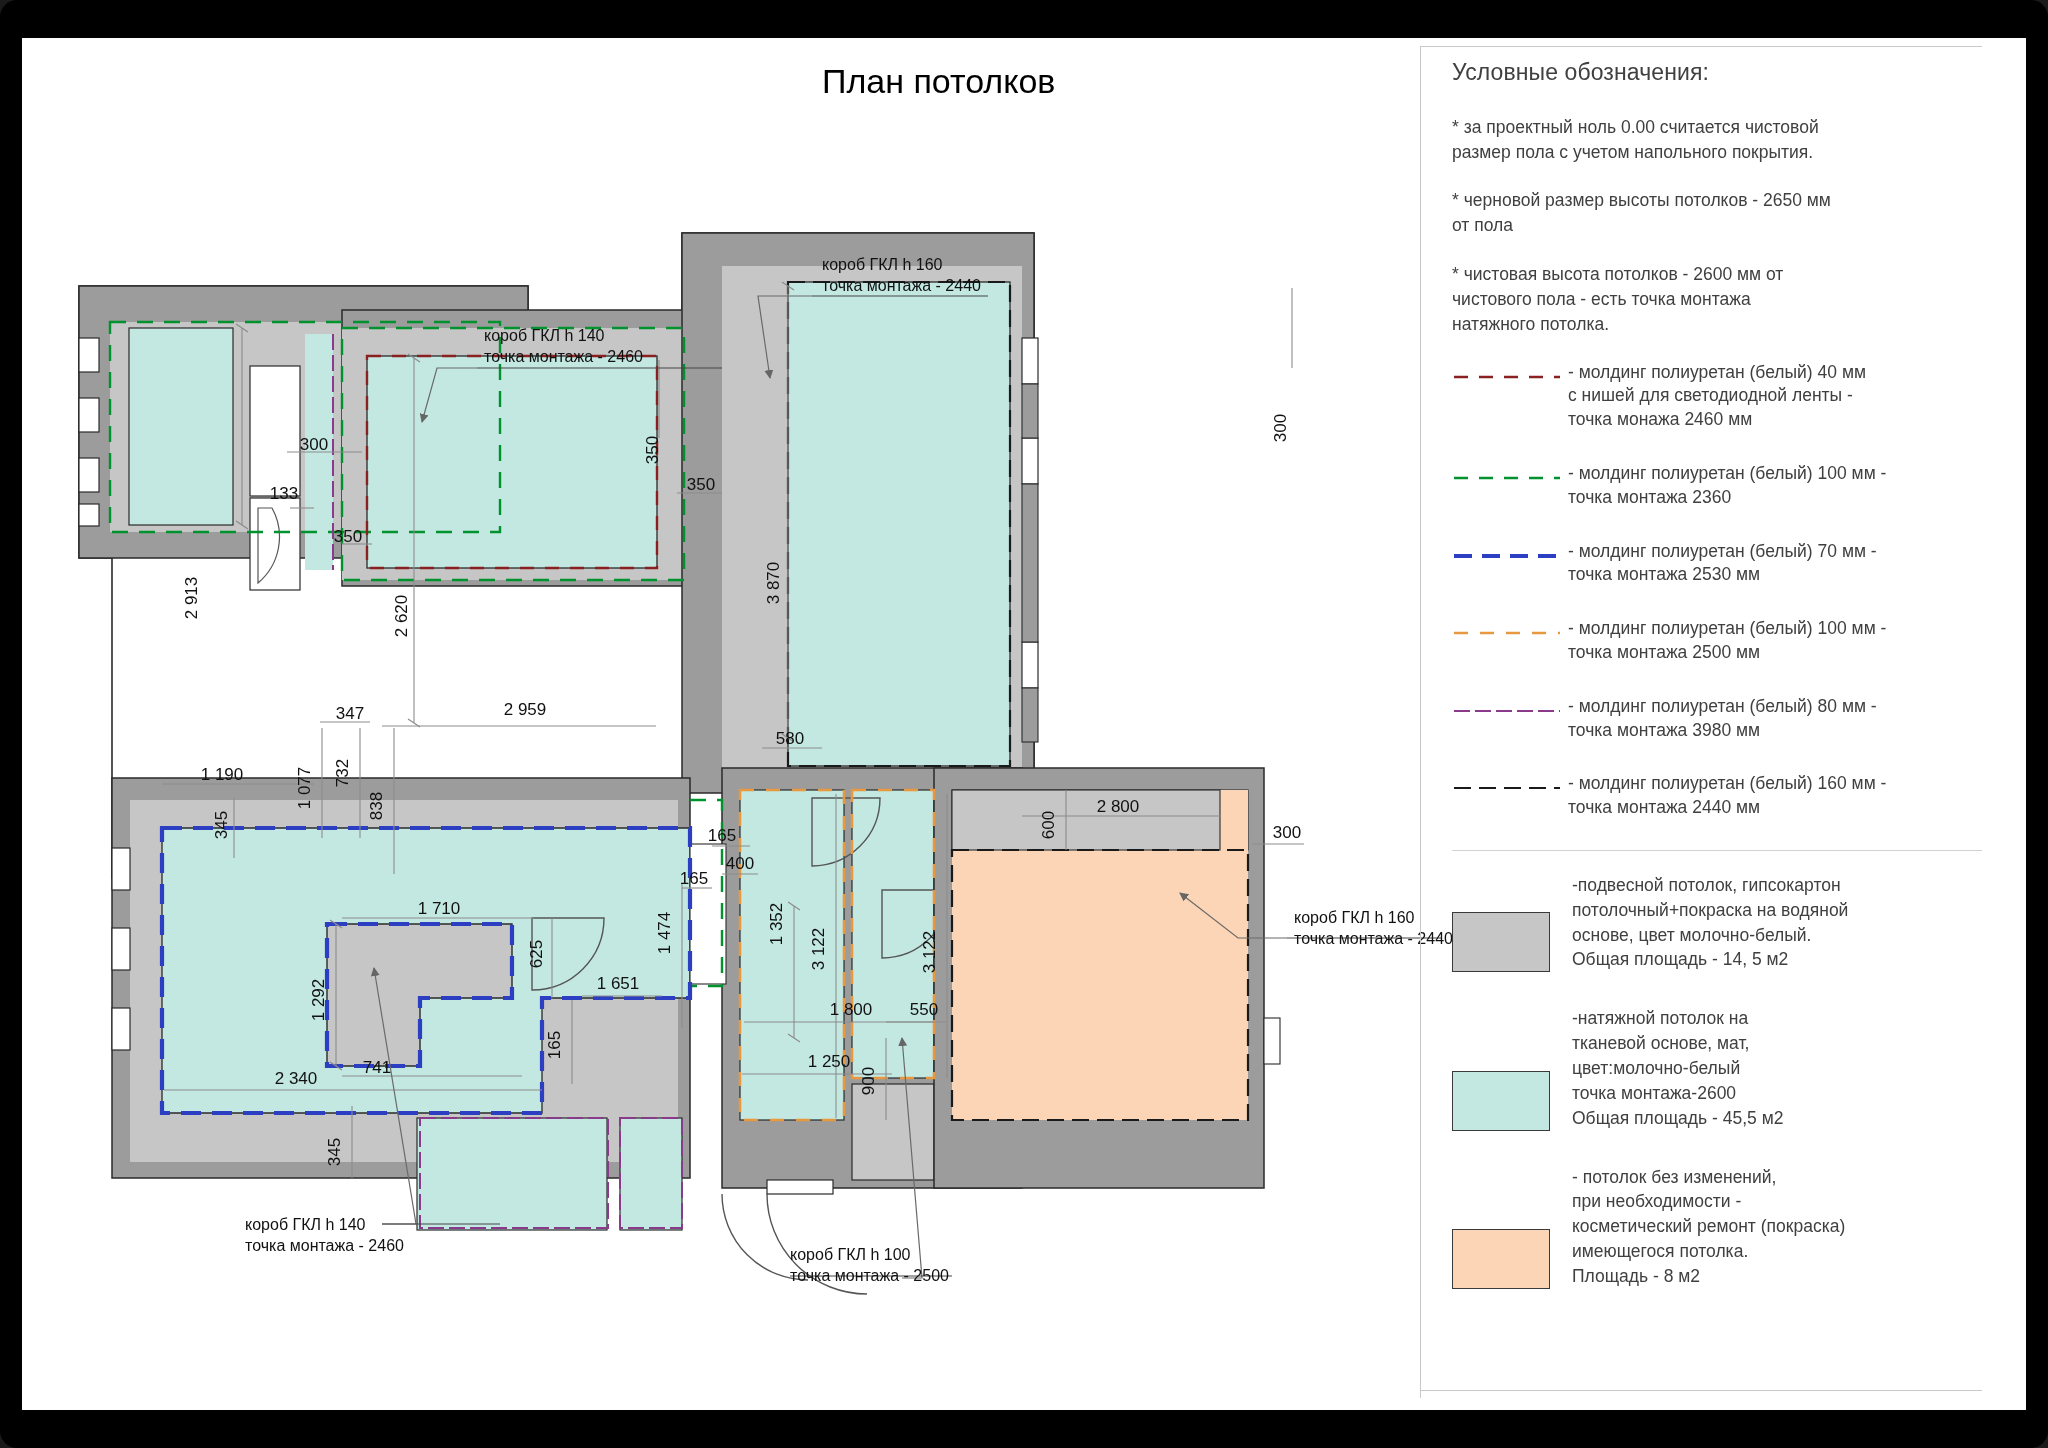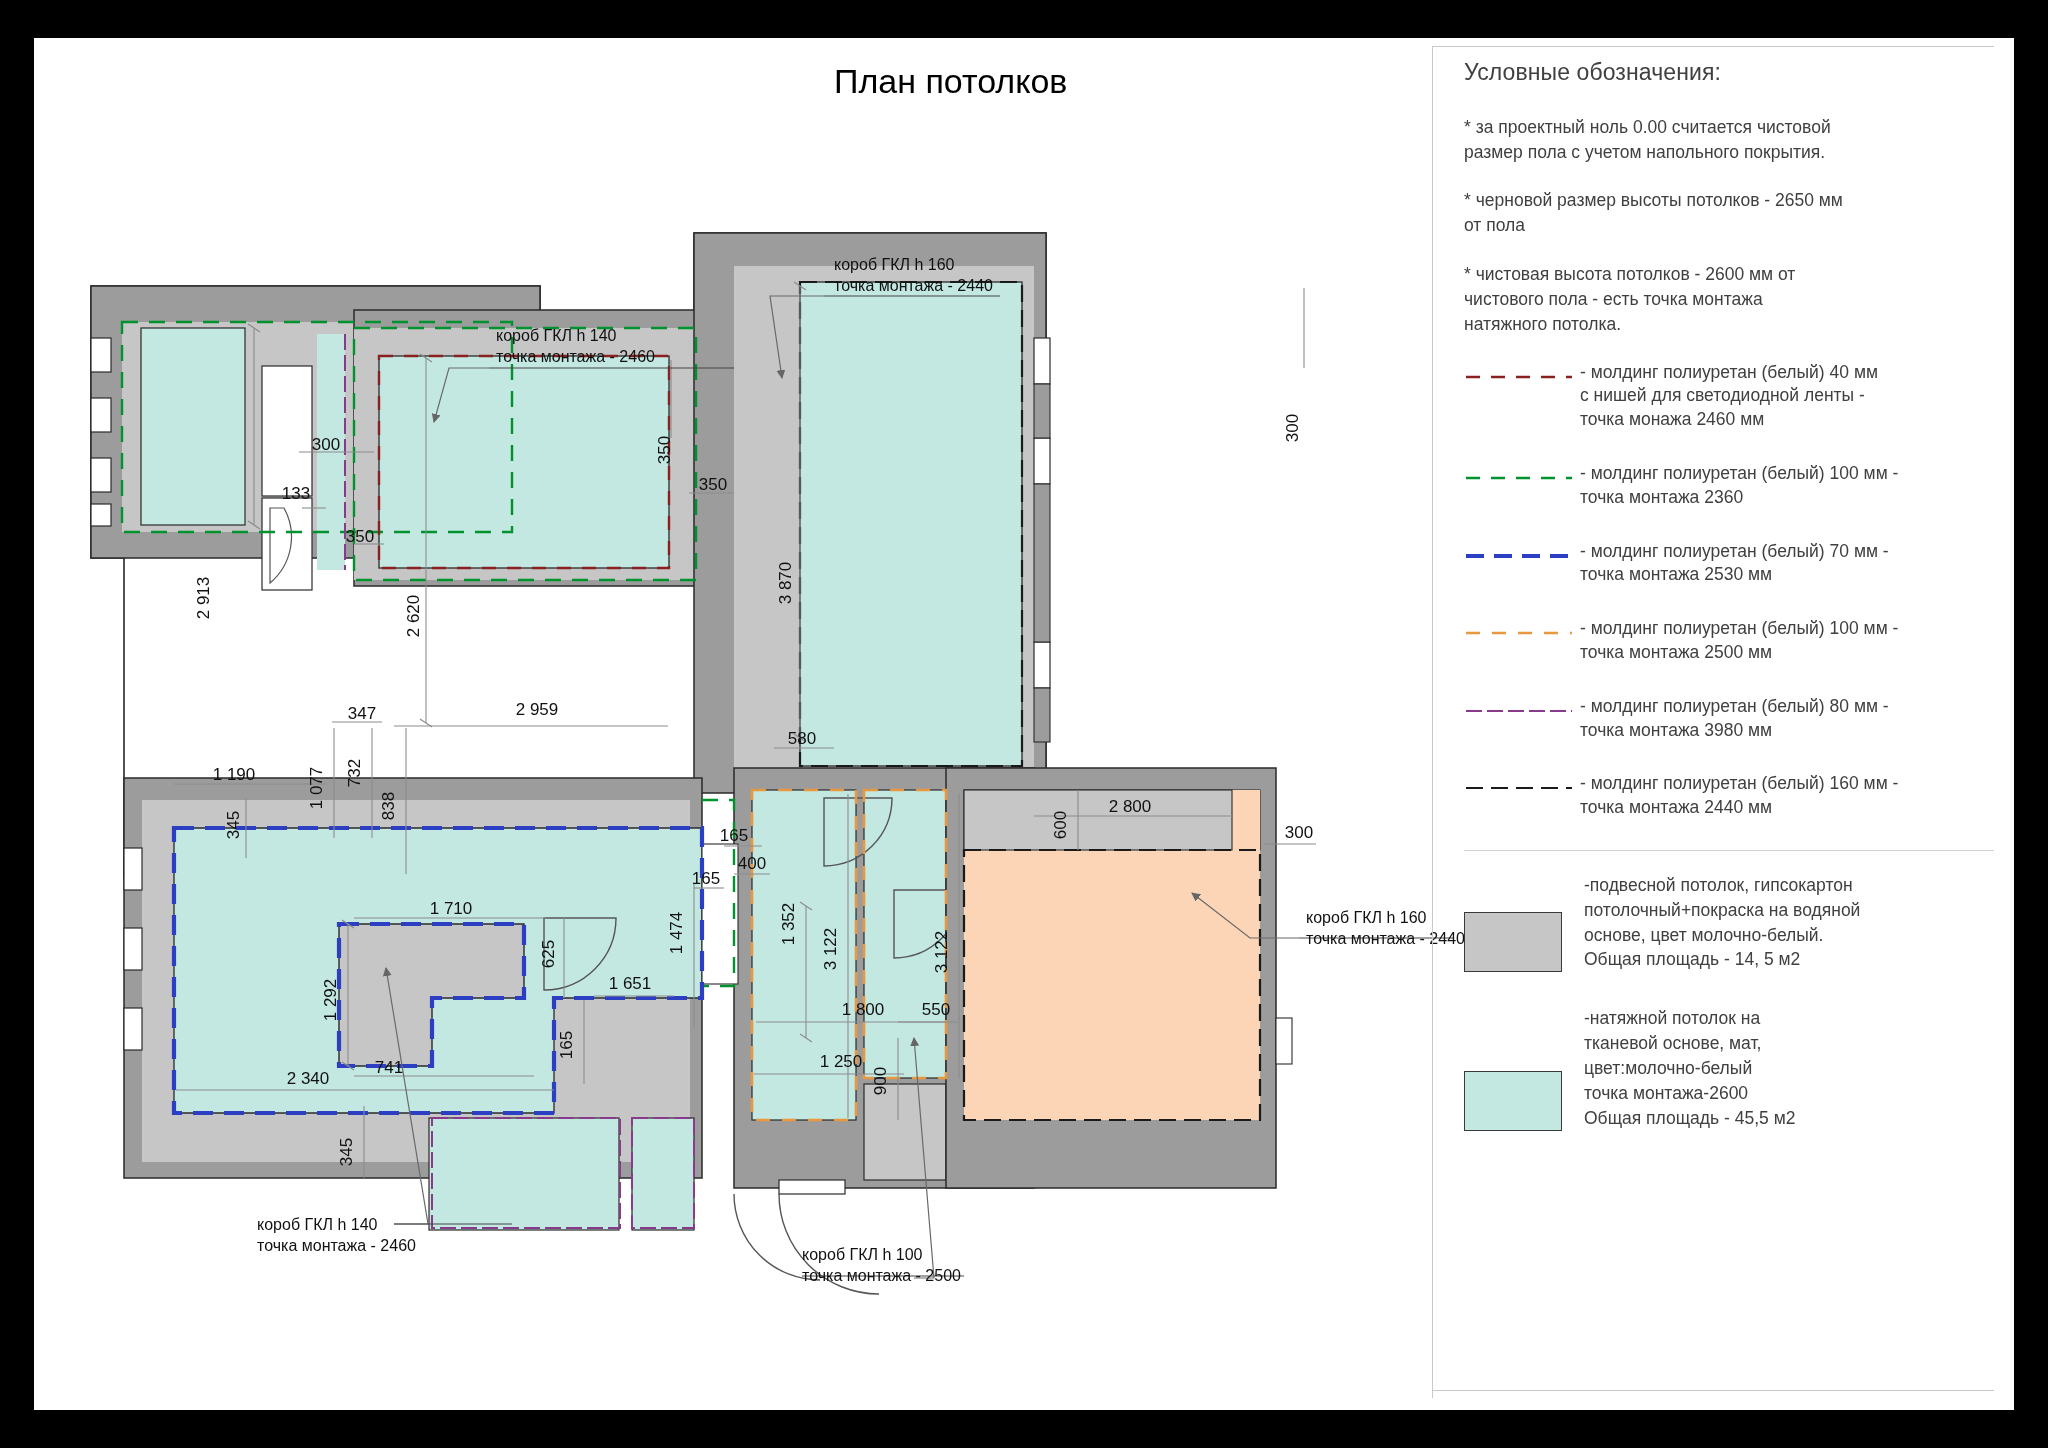--- a/index.html
+++ b/index.html
@@ -1,19 +1,19 @@
 <!DOCTYPE html>
 <html><head>
 <meta charset="utf-8">
 <style>
   html,body{margin:0;padding:0;background:#1a1a1a;}
   body{font-family:"Liberation Sans",sans-serif;}
   #page{
     position:relative;width:2048px;height:1448px;
-    background:#000;box-sizing:border-box;padding:38px 34px;
+    background:#000;box-sizing:border-box;padding:38px 22px;border-radius:17px;
   }
   #sheet{
     position:relative;width:100%;height:100%;background:#fff;box-sizing:border-box;
   }
   #plan-svg{position:absolute;left:0;top:0;}
   .divider{position:absolute;background:#c9c9c9;}
 
   
   #legend{
     position:absolute;left:1430px;top:18px;width:530px;
@@ -349,17 +349,25 @@
 Общая площадь - 14, 5 м2</div>
           </div>
           <div class="swatch-row">
             <div class="sw-box" style="background: rgb(195, 232, 226);"></div>
             <div class="sw-txt">-натяжной потолок на
 тканевой основе, мат,
 цвет:молочно-белый
 точка монтажа-2600
 Общая площадь - 45,5 м2</div>
           </div>
+          <div class="swatch-row">
+            <div class="sw-box" style="background: rgb(251, 213, 181);"></div>
+            <div class="sw-txt">- потолок без изменений,
+при необходимости -
+косметический ремонт (покраска)
+имеющегося потолка.
+Площадь - 8 м2</div>
+          </div>
         </div>
     </div>
 
   </div>
 </div>
 
 </body></html>

